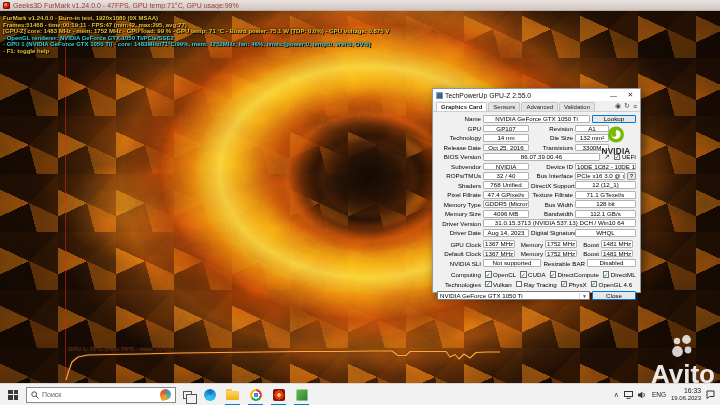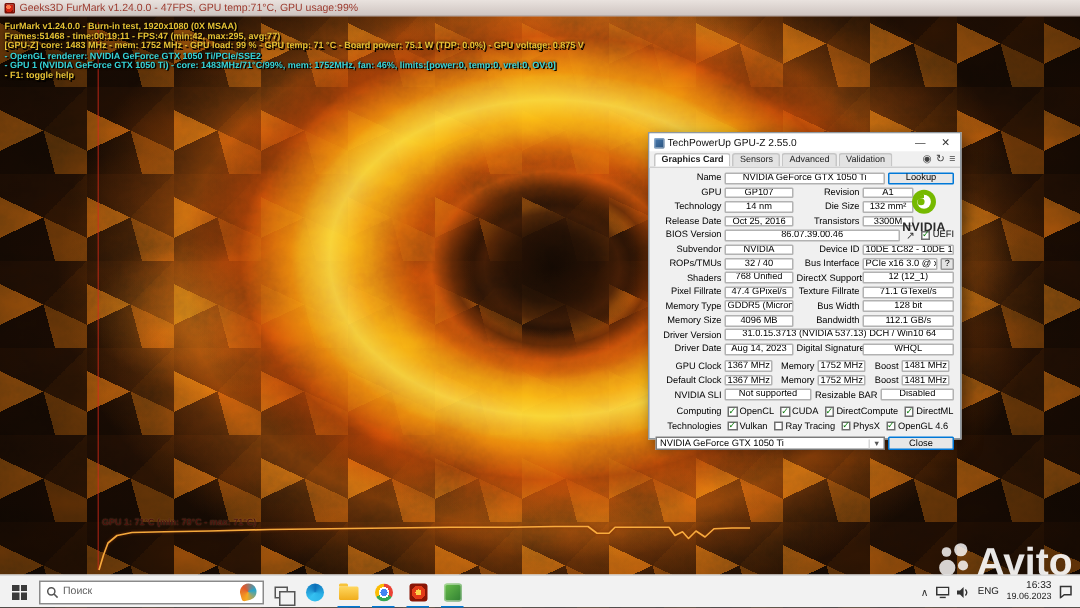--- a/index.html
+++ b/index.html
@@ -97,21 +97,21 @@
     border-radius:1px; display:flex; align-items:center; justify-content:center; font-size:6.2px; }
   .combo { flex:1; height:9px; background:#fff; border:1px solid #7a7a7a; display:flex;
     align-items:center; padding:0 2px; font-size:6.2px; }
   .combo-arrow { margin-left:auto; font-size:5px; color:#555; border-left:1px solid #d8d8d8; padding-left:2px; }
   .nvlogo { position:absolute; top:13px; right:3px; width:42px; height:31px; }
   .nvlogo .word { position:absolute; left:0; right:0; bottom:0; text-align:center;
     font-size:8.2px; font-weight:bold; letter-spacing:.2px; color:#2b2b2b; }
 
   
   .watermark { position:absolute; right:5px; bottom:19px; z-index:6; display:flex;
-    align-items:center; gap:3px; opacity:.9; }
+    align-items:center; gap:3px; opacity:.9;flex-direction:column; }
   .watermark .wm-text { font-size:26px; font-weight:bold; color:#fff; line-height:24px; }
 
   
   .taskbar { position:absolute; left:0; bottom:0; width:720px; height:22px; z-index:10;
     background:#f2f2f2; border-top:1px solid #d8d8d8; display:flex; align-items:center; }
   .start { width:26px; height:22px; display:flex; align-items:center; justify-content:center; }
   .winlogo { width:10px; height:10px; display:grid; grid-template-columns:1fr 1fr; gap:1px; }
   .winlogo div { background:#3a3a3a; }
   .searchbox { width:150px; height:16px; background:#fff; border:1px solid #8a8a8a;
     display:flex; align-items:center; gap:3px; padding:0 4px; }

